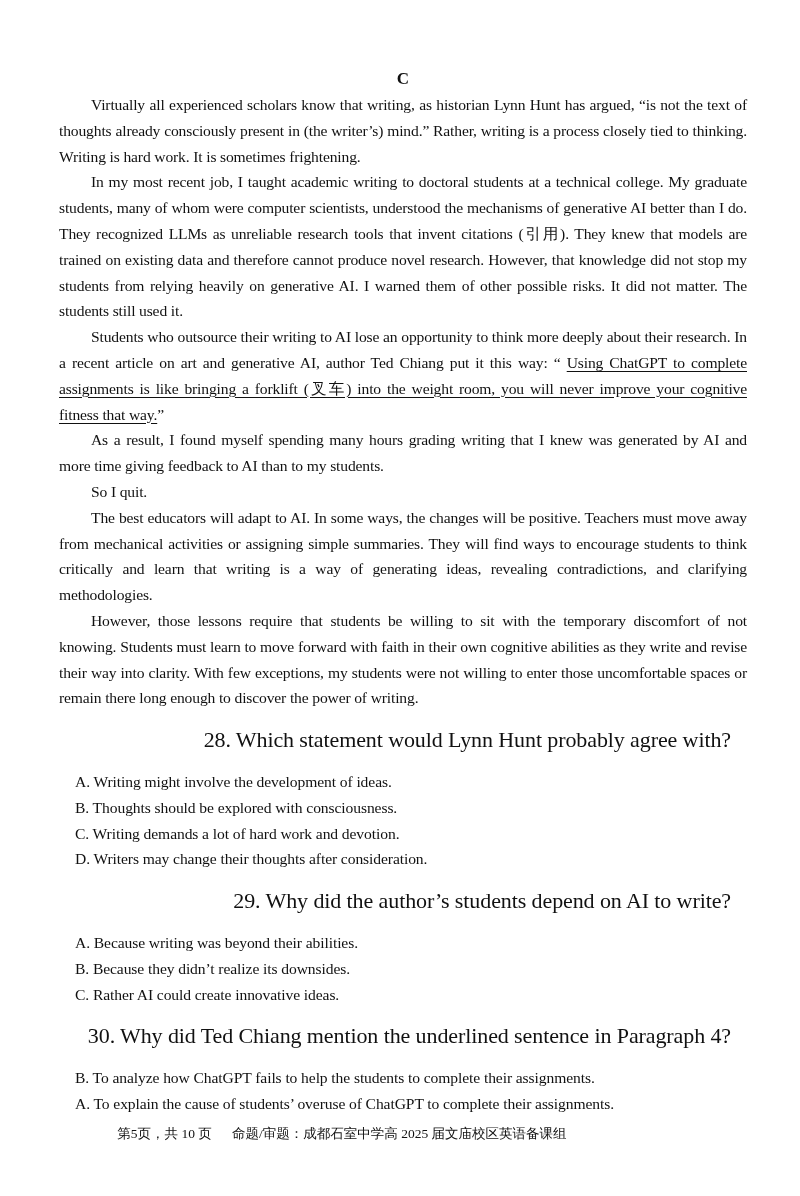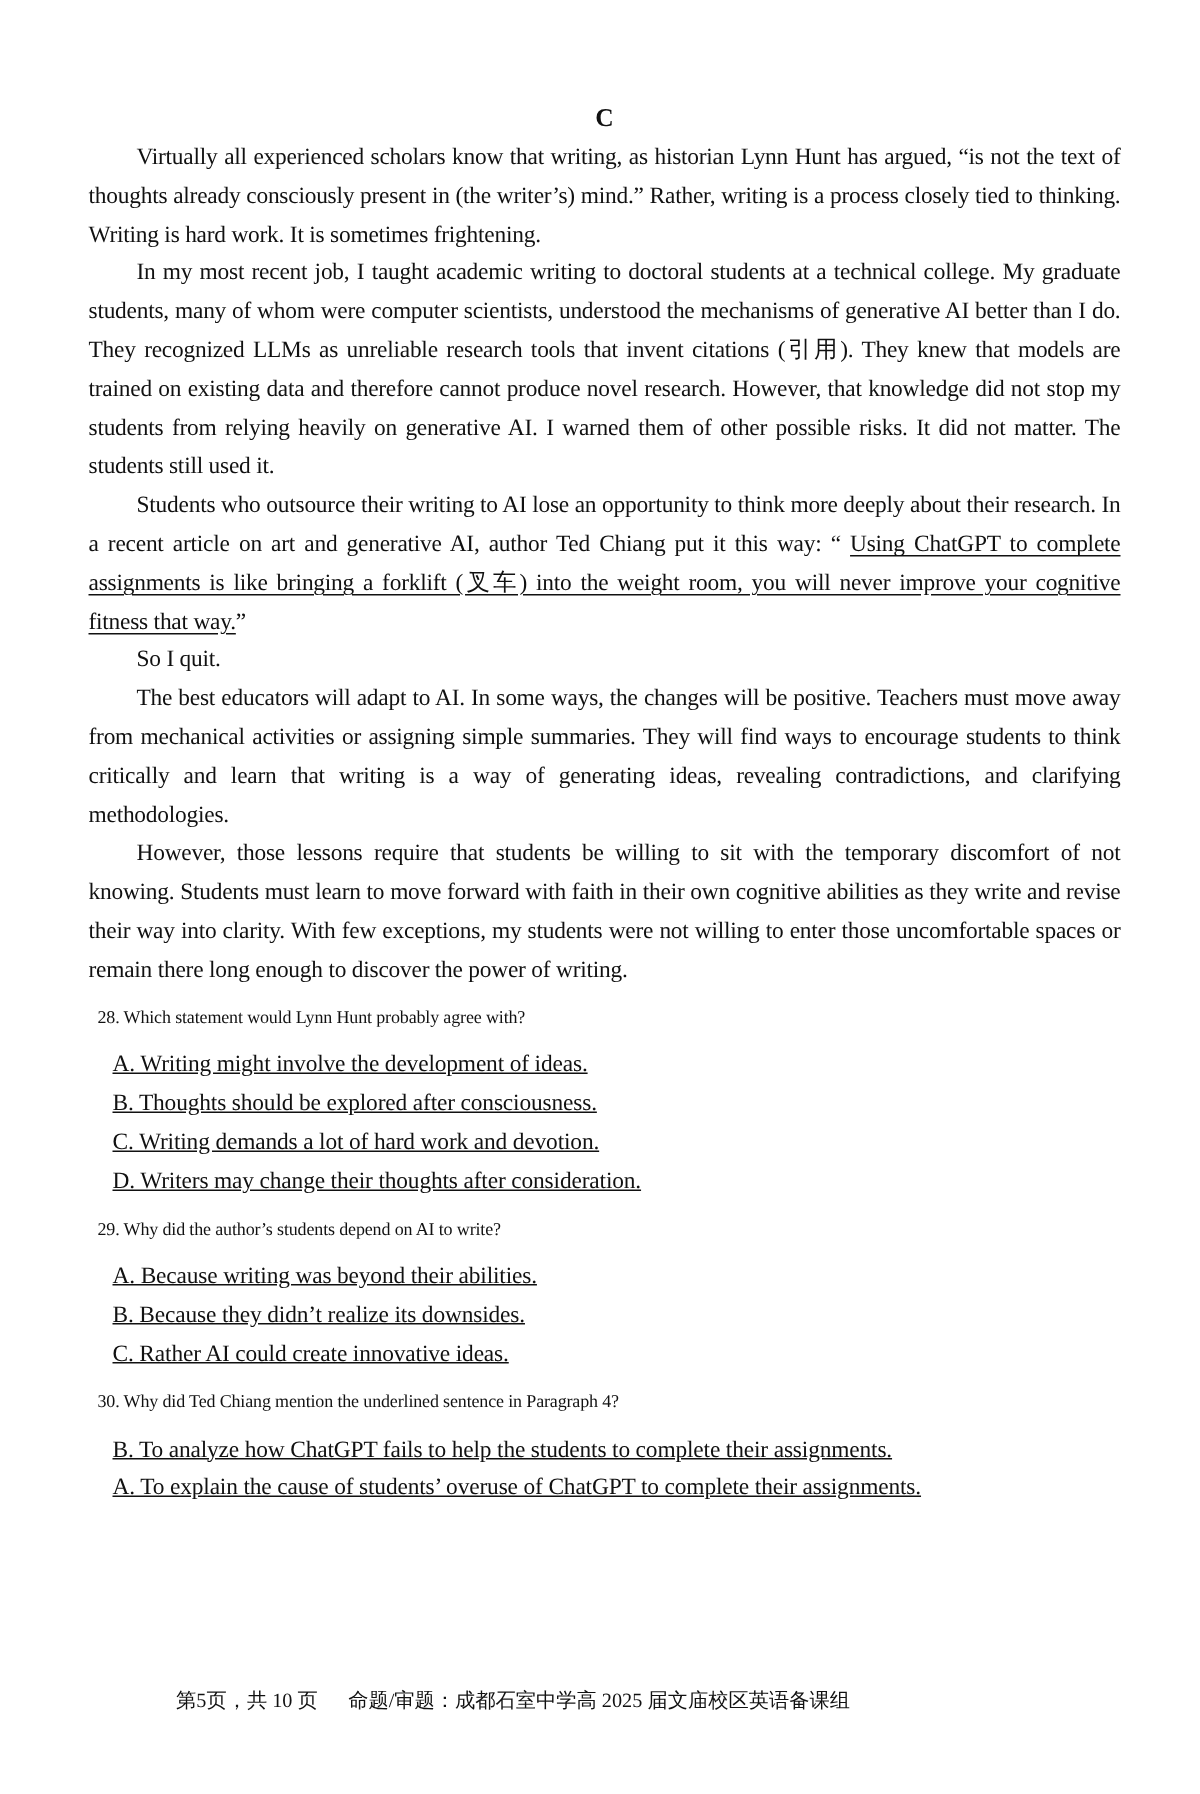--- a/index.html
+++ b/index.html
@@ -34,32 +34,32 @@
       text-align: justify;
       text-indent: 32px;
       margin: 0;
       letter-spacing: -0.15px;
     }
     .underlined {
       text-decoration: underline;
       text-underline-offset: 3px;
     }
     .question {
-      font-size: 12px;
+      font-size: 22px;
       line-height: 25.8px;
-      margin: 6px;
+      margin: 16px;
       letter-spacing: -0.1px;
+      text-align: right;
     }
     .option {
       font-size: 15.6px;
       line-height: 25.8px;
       margin: 0;
       padding-left: 16px;
       letter-spacing: -0.1px;
-      text-decoration: underline;
     }
     .footer {
       position: absolute;
       left: 0;
       width: 684px;
       top: 1124px;
       text-align: center;
       font-size: 13.5px;
       line-height: 20px;
     }
@@ -68,29 +68,30 @@
 </head>
 <body>
 
 <div class="page">
   <p class="section-title">C</p>
 
   <div>
     <p class="para">Virtually all experienced scholars know that writing, as historian Lynn Hunt has argued, “is not the text of thoughts already consciously present in (the writer’s) mind.” Rather, writing is a process closely tied to thinking. Writing is hard work. It is sometimes frightening.</p>
     <p class="para">In my most recent job, I taught academic writing to doctoral students at a technical college. My graduate students, many of whom were computer scientists, understood the mechanisms of generative AI better than I do. They recognized LLMs as unreliable research tools that invent citations (引用). They knew that models are trained on existing data and therefore cannot produce novel research. However, that knowledge did not stop my students from relying heavily on generative AI. I warned them of other possible risks. It did not matter. The students still used it.</p>
     <p class="para"><span>Students who outsource their writing to AI lose an opportunity to think more deeply about their research. In a recent article on art and generative AI, author Ted Chiang put it this way: “ </span><span class="underlined">Using ChatGPT to complete assignments is like bringing a forklift (叉车) into the weight room, you will never improve your cognitive fitness that way.</span><span>”</span></p>
+    <p class="para">As a result, I found myself spending many hours grading writing that I knew was generated by AI and more time giving feedback to AI than to my students.</p>
     <p class="para">So I quit.</p>
     <p class="para">The best educators will adapt to AI. In some ways, the changes will be positive. Teachers must move away from mechanical activities or assigning simple summaries. They will find ways to encourage students to think critically and learn that writing is a way of generating ideas, revealing contradictions, and clarifying methodologies.</p>
     <p class="para">However, those lessons require that students be willing to sit with the temporary discomfort of not knowing. Students must learn to move forward with faith in their own cognitive abilities as they write and revise their way into clarity. With few exceptions, my students were not willing to enter those uncomfortable spaces or remain there long enough to discover the power of writing.</p>
   </div>
 
   <div>
     <p class="question">28. Which statement would Lynn Hunt probably agree with?</p>
     <p class="option">A. Writing might involve the development of ideas.</p>
-    <p class="option">B. Thoughts should be explored after consciousness.</p>
+    <p class="option">B. Thoughts should be explored with consciousness.</p>
     <p class="option">C. Writing demands a lot of hard work and devotion.</p>
     <p class="option">D. Writers may change their thoughts after consideration.</p>
   </div>
 
   <div>
     <p class="question">29. Why did the author’s students depend on AI to write?</p>
     <p class="option">A. Because writing was beyond their abilities.</p>
     <p class="option">B. Because they didn’t realize its downsides.</p>
     <p class="option">C. Rather AI could create innovative ideas.</p>
   </div>

